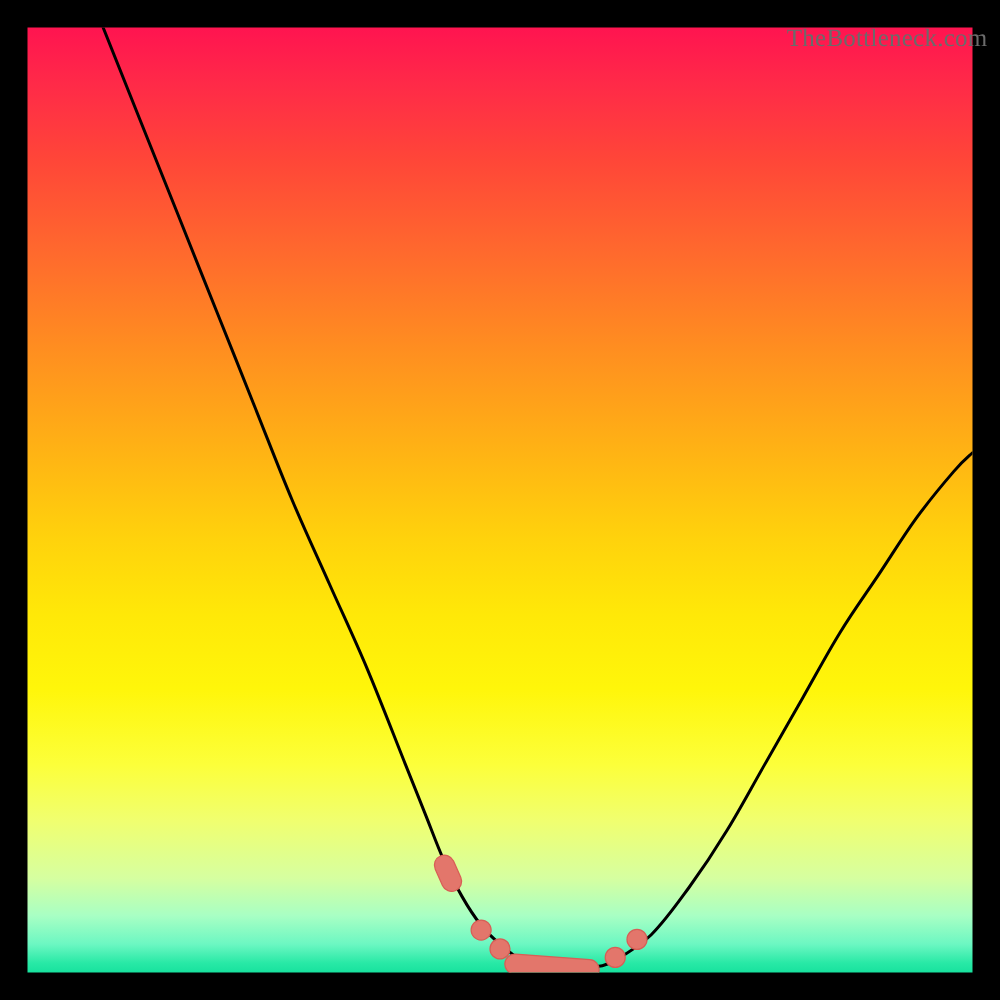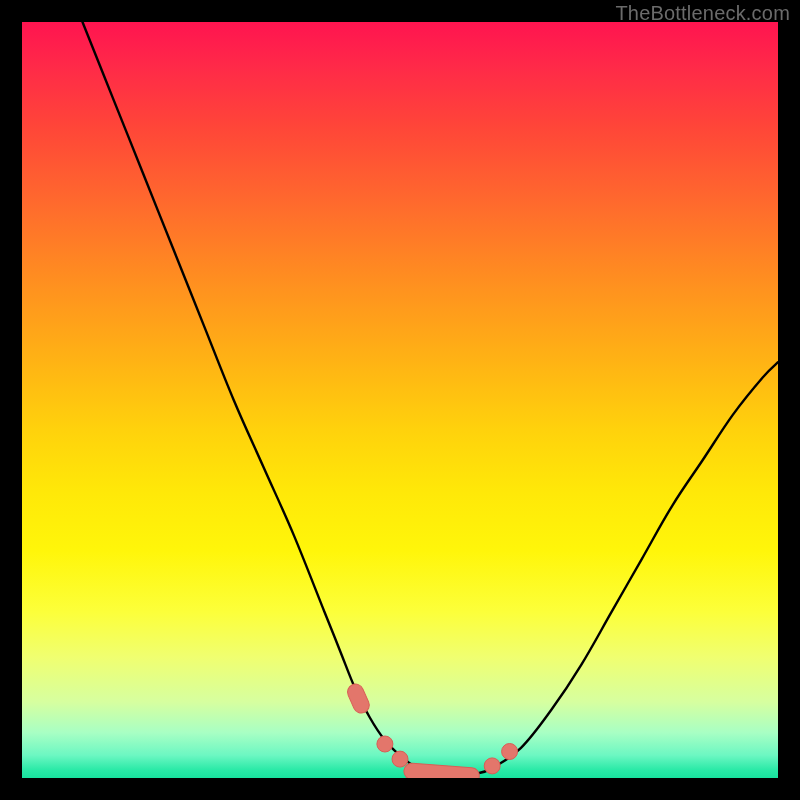--- a/index.html
+++ b/index.html
@@ -40,27 +40,28 @@
       #f0ff70 84%,
       #d6ffa0 90%,
       #a8ffc4 94%,
       #6cf7c2 97%,
       #28e9a6 99%,
       #18e29e 100%
     );
   }
   .watermark {
     position: absolute;
-    top: 2px;
+    top: 20px;
     right: 10px;
     color: #6b6b6b;
     font-size: 20px;
     font-weight: 400;
     letter-spacing: 0.2px;
     user-select: none;
+    font-family: Liberation Serif, serif;
   }
   svg.curve {
     position: absolute;
     left: 0;
     top: 0;
     width: 756px;
     height: 756px;
   }
 </style>
 </head>

